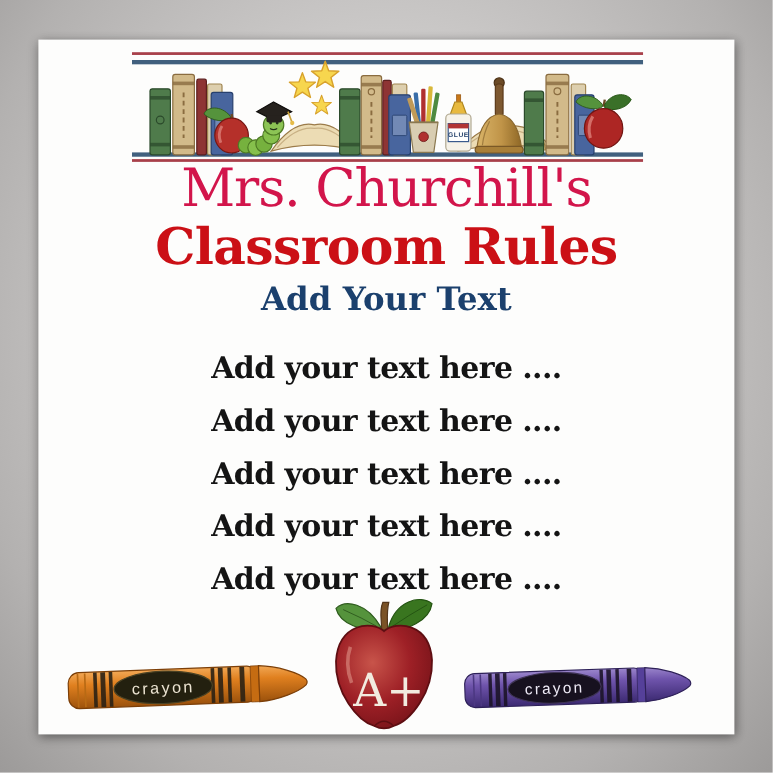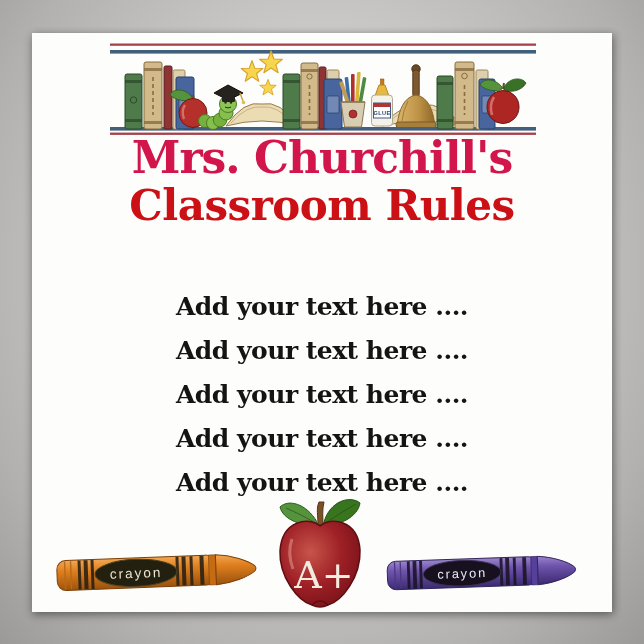--- a/index.html
+++ b/index.html
@@ -14,21 +14,21 @@
   .poster{
     position:absolute;left:32px;top:33px;width:580px;height:579px;
     background:#fdfdfc;
     box-shadow:0 3px 9px rgba(0,0,0,.33), 3px 1px 7px rgba(0,0,0,.18);
   }
   .header-art{
     position:absolute;left:78px;top:10px;width:426px;height:95px;
   }
   .txt{position:absolute;left:0;width:100%;text-align:center;white-space:nowrap;}
   .title1{
-    top:103px;font-size:44px;line-height:1;font-weight:bold;
+    top:103px;font-size:44px;line-height:1;font-weight:normal;
     letter-spacing:-1px;color:var(--title_pink);
   }
   .title2{
     top:152px;font-size:42px;line-height:1;font-weight:bold;
     letter-spacing:-0.5px;color:var(--title_red);
   }
   .subtitle{
     top:203px;font-size:27px;line-height:1;font-weight:bold;
     color:var(--subtitle_navy);
   }
@@ -185,20 +185,21 @@
         <path d="M393,46 L394,40" stroke="#6b4a26" stroke-width="2"></path>
         <path d="M392,44 C384,34 372,36 370,42 C376,48 388,49 392,46 Z" fill="#55933c" stroke="#2f5c1e" stroke-width=".8"></path>
         <path d="M394,44 C400,34 412,34 416,40 C412,48 400,50 394,47 Z" fill="#3a7028" stroke="#245412" stroke-width=".8"></path>
         <ellipse cx="393" cy="64" rx="16" ry="16.5" fill="#ad2624" stroke="#711512"></ellipse>
         <path d="M384,54 Q379,62 382,72" stroke="#dc8078" stroke-width="2.6" fill="none" opacity=".8"></path>
       </g>
     </svg>
 
     <div class="txt title1">Mrs. Churchill's</div>
     <div class="txt title2">Classroom Rules</div>
+    <div class="txt subtitle">Add Your Text</div>
 
     <div class="rules">
       <div class="rule-line">Add your text here ....</div>
       <div class="rule-line">Add your text here ....</div>
       <div class="rule-line">Add your text here ....</div>
       <div class="rule-line">Add your text here ....</div>
       <div class="rule-line">Add your text here ....</div>
     </div>
 
     <svg class="crayon-left" viewBox="0 0 210 56">

